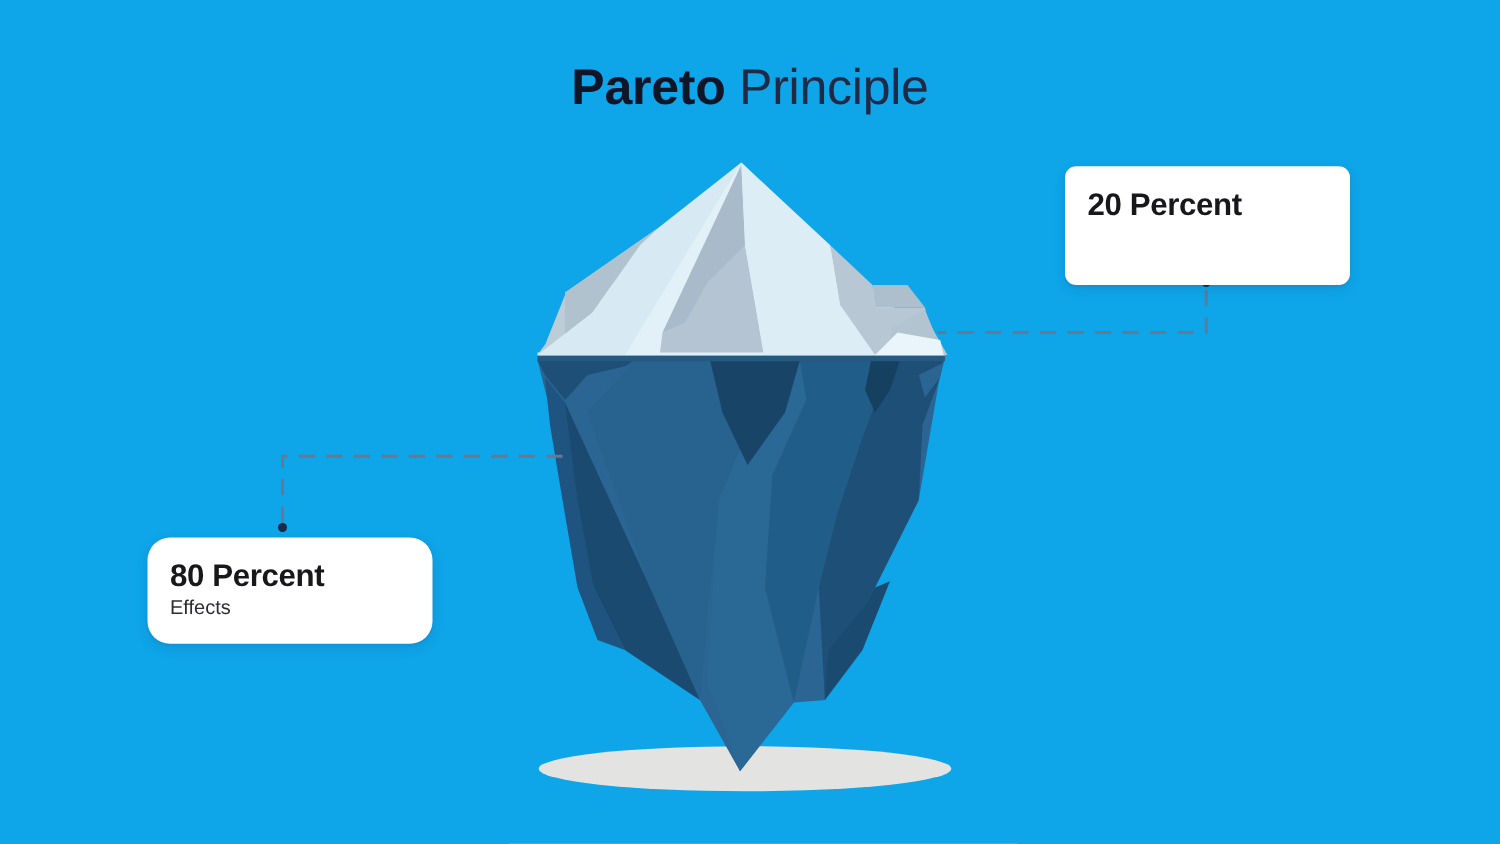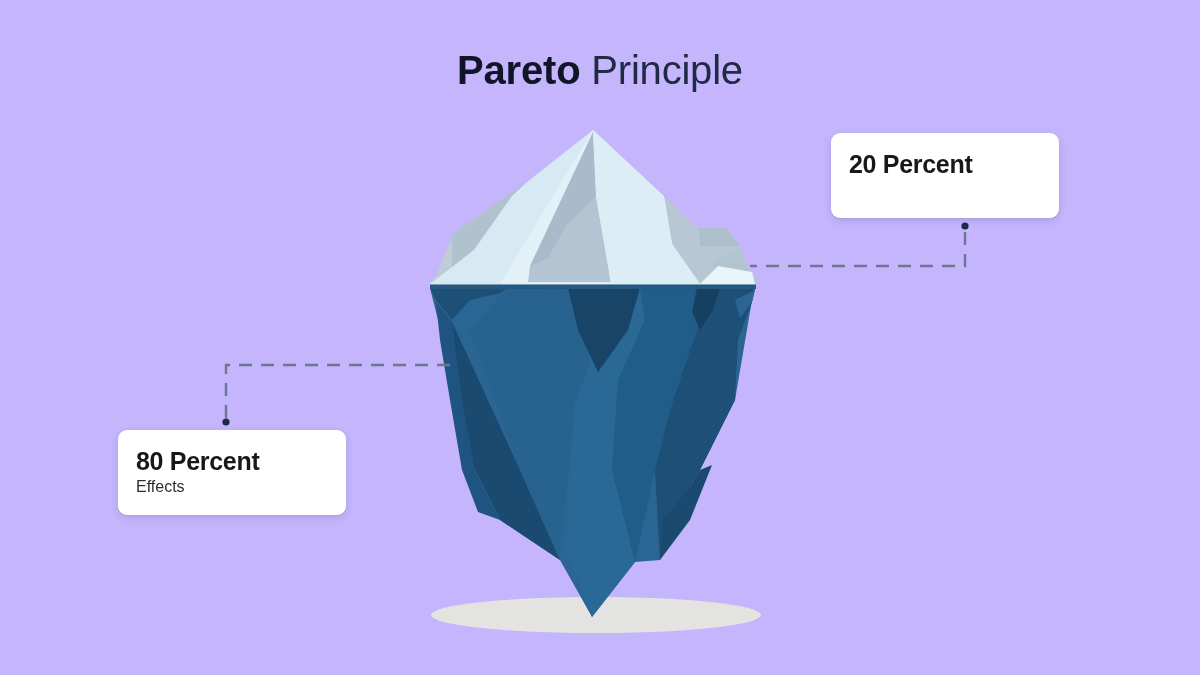--- a/index.html
+++ b/index.html
@@ -10,21 +10,21 @@
     width: 1200px;
     height: 675px;
     overflow: hidden;
     font-family: "Liberation Sans", sans-serif;
     background: #eef1f7;
   }
   #stage {
     position: relative;
     width: 1200px;
     height: 675px;
-    background: #c4b5fd;
+    background: #0ea5e9;
   }
 
   
   #title {
     position: absolute;
     left: 0;
     top: 44px;
     width: 1200px;
     text-align: center;
     font-size: 40px;
@@ -81,32 +81,33 @@
   .callout .small {
     font-size: 16px;
     font-weight: 400;
     color: #2c2c33;
     line-height: 22px;
     letter-spacing: 0px;
     white-space: nowrap;
   }
 
   #callout-causes {
-    left: 831px;
+    left: 852px;
     top: 133px;
     width: 228px;
-    height: 85px;
+    height: 95px;
     padding: 16px 0 0 18px;
   }
   #callout-effects {
     left: 118px;
     top: 430px;
     width: 228px;
     height: 85px;
     padding: 16px 0 0 18px;
+    border-radius: 18px;
   }
 </style>
 </head>
 <body>
 
 <div id="stage">
 
   <div id="title">
     <span class="strong">Pareto</span>
     <span class="light">Principle</span>

